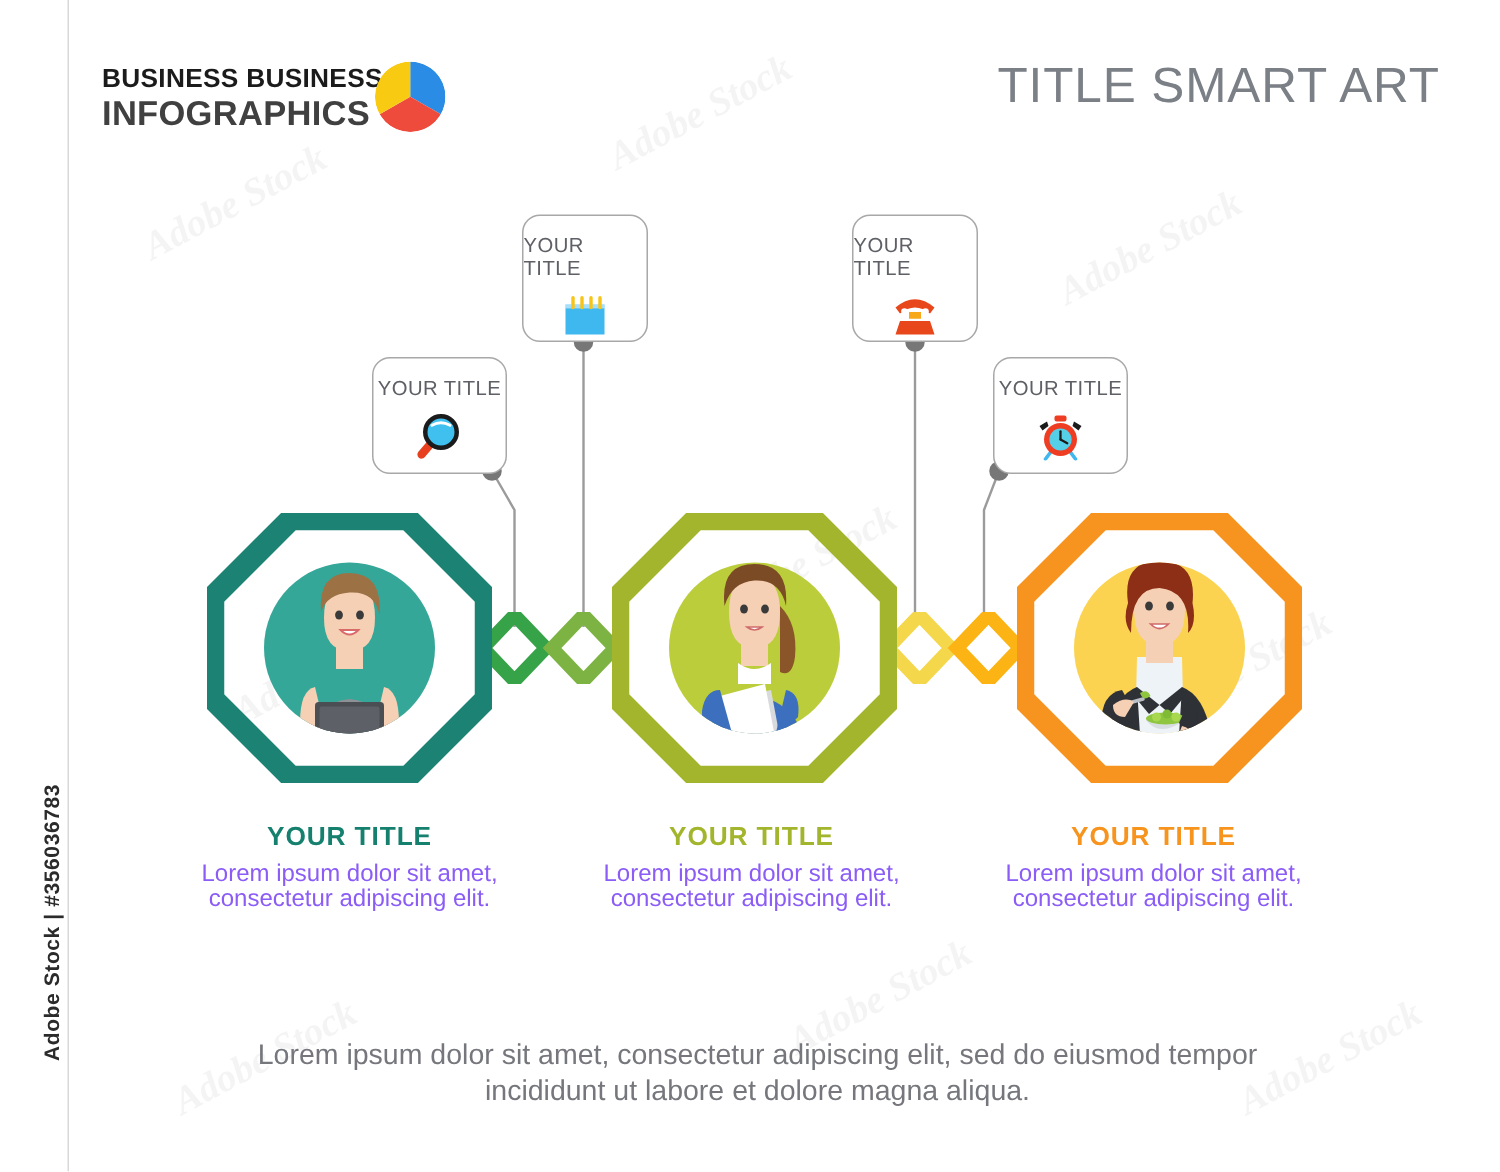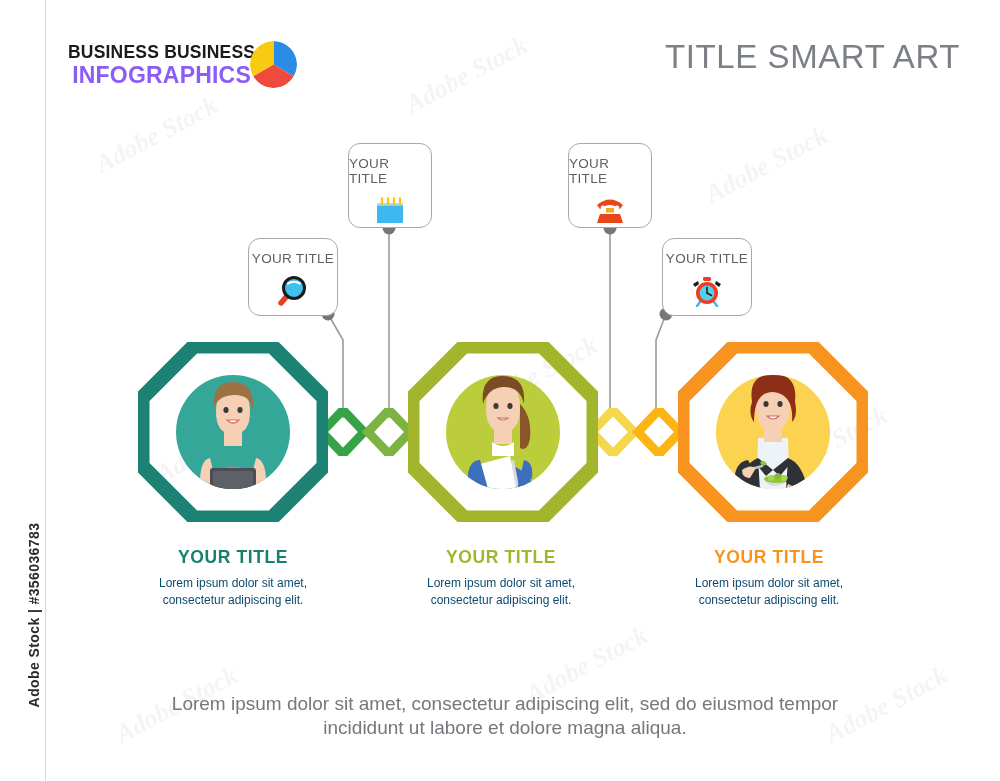--- a/index.html
+++ b/index.html
@@ -44,22 +44,22 @@
     user-select: none;
   }
 
   
   .brand { position: absolute; left: 68px; top: 42px; }
   .brand-l1 {
     font-size: 17.5px; font-weight: bold; color: #1b1b1b;
     letter-spacing: .2px; line-height: 21px;
   }
   .brand-l2 {
-    font-size: 23px; font-weight: bold; color: #8b5cf6;
-    letter-spacing: .2px; line-height: 25px; text-align: center;
+    font-size: 23px; font-weight: bold; color: #404040;
+    letter-spacing: .2px; line-height: 25px;
   }
   .brand-pie {
     position: absolute; left: 250px; top: 41px;
     width: 47px; height: 47px; border-radius: 50%;
     overflow: hidden;
   }
   .page-title {
     position: absolute; right: 40px; top: 38px;
     font-size: 33px; color: #7b7f86; letter-spacing: .6px;
     font-weight: normal;
@@ -90,21 +90,21 @@
     width: 190px; height: 180px;
   }
 
   
   .textblock { position: absolute; width: 200px; text-align: center; }
   .tb-title {
     font-size: 17.5px; font-weight: bold; letter-spacing: .6px;
     margin-bottom: 7px;
   }
   .tb-body {
-    font-size: 12px; color: #0c4a6e; line-height: 16.5px;
+    font-size: 16px; color: #8b5cf6; line-height: 16.5px;
   }
 
   .footer {
     position: absolute; left: 160px; top: 692px; width: 690px;
     text-align: center; font-size: 19px; color: #75777c;
     line-height: 24px;
   }
 </style>
 </head>
 <body>

